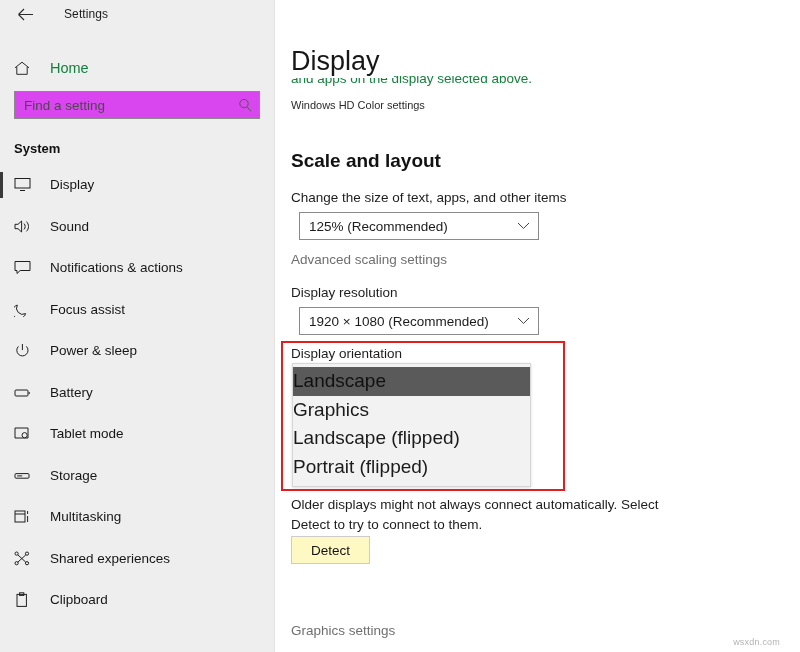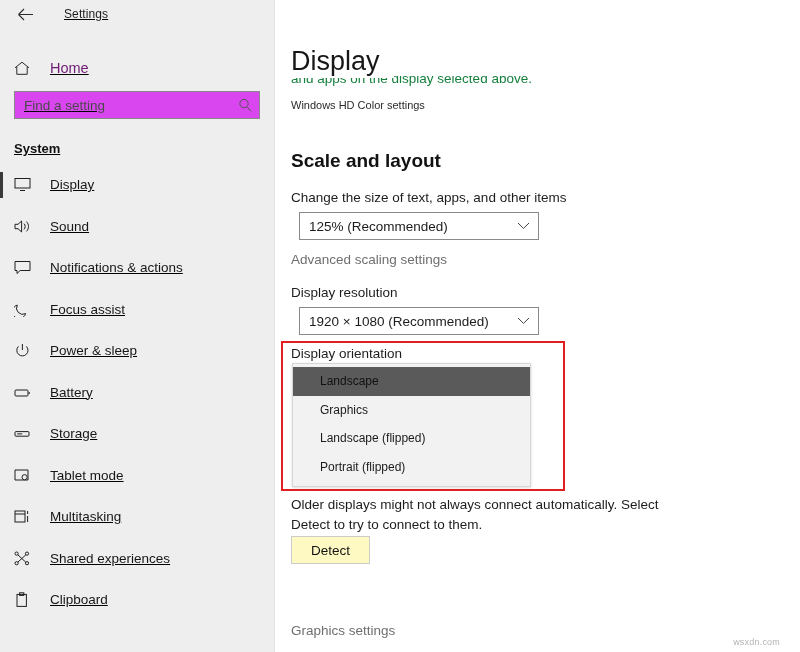--- a/index.html
+++ b/index.html
@@ -12,21 +12,20 @@
     font-family: "Liberation Sans", sans-serif;
     -webkit-font-smoothing: antialiased;
   }
 
   #app {
     position: relative;
     width: 800px;
     height: 652px;
     display: flex;
     background: #ffffff;
-    text-decoration: underline;
   }
 
   
   #sidebar {
     position: relative;
     width: 275px;
     height: 652px;
     background: #eeeeee;
     border-right: 1px solid #e3e3e3;
     flex: 0 0 275px;
@@ -64,21 +63,21 @@
   }
   .home-row .ico {
     width: 22px;
     display: flex;
     align-items: center;
     justify-content: flex-start;
     color: #2a2a2a;
   }
   .home-label {
     font-size: 14.5px;
-    color: #701a75;
+    color: #15803d;
     margin-left: 14px;
   }
 
   .search-wrap {
     margin: 6px 14px 0 14px;
     height: 28px;
     border: 1px solid #8a8a8a;
     background: #d946ef;
     display: flex;
     align-items: center;
@@ -244,22 +243,22 @@
     background: #f2f2f2;
     border: 1px solid #d6d6d6;
     box-shadow: 0 1px 3px rgba(0,0,0,.14);
     padding: 3px 0 5px 0;
     z-index: 8;
   }
   .dd-item {
     height: 28.5px;
     display: flex;
     align-items: center;
-    padding-left: 27px;
-    font-size: 12px;
+    padding-left: 0;
+    font-size: 19px;
     color: #1b1b1b;
   }
   .dd-item.highlight {
     background: #5a5a5a;
     color: #111111;
   }
 
   .para {
     position: absolute;
     left: 16px;
@@ -386,35 +385,35 @@
             <rect x="1" y="5" width="13" height="6" rx="1"></rect>
               <path d="M15.2 7v2"></path>
           </svg>
         </div>
         <div class="nav-label">Battery</div>
       </div>
 
       <div class="nav-item">
         <div class="nav-ico">
           <svg width="17" height="15" viewBox="0 0 17 15" fill="none" stroke="currentColor" stroke-width="1">
+            <path d="M1 2h13v10H1z"></path>
+              <circle cx="10.6" cy="9.2" r="2.6" fill="#eeeeee"></circle>
+          </svg>
+        </div>
+        <div class="nav-label">Tablet mode</div>
+      </div>
+
+      <div class="nav-item">
+        <div class="nav-ico">
+          <svg width="17" height="15" viewBox="0 0 17 15" fill="none" stroke="currentColor" stroke-width="1">
             <rect x="1" y="5.6" width="14" height="4.6" rx="1"></rect>
               <path d="M3.2 7.9h5"></path>
           </svg>
         </div>
         <div class="nav-label">Storage</div>
-      </div>
-
-      <div class="nav-item">
-        <div class="nav-ico">
-          <svg width="17" height="15" viewBox="0 0 17 15" fill="none" stroke="currentColor" stroke-width="1">
-            <path d="M1 2h13v10H1z"></path>
-              <circle cx="10.6" cy="9.2" r="2.6" fill="#eeeeee"></circle>
-          </svg>
-        </div>
-        <div class="nav-label">Tablet mode</div>
       </div>
 
       <div class="nav-item">
         <div class="nav-ico">
           <svg width="17" height="15" viewBox="0 0 17 15" fill="none" stroke="currentColor" stroke-width="1">
             <rect x="1" y="2" width="10" height="11"></rect>
               <path d="M1 5h10M13.6 2v3M13.6 7v6"></path>
           </svg>
         </div>
         <div class="nav-label">Multitasking</div>

